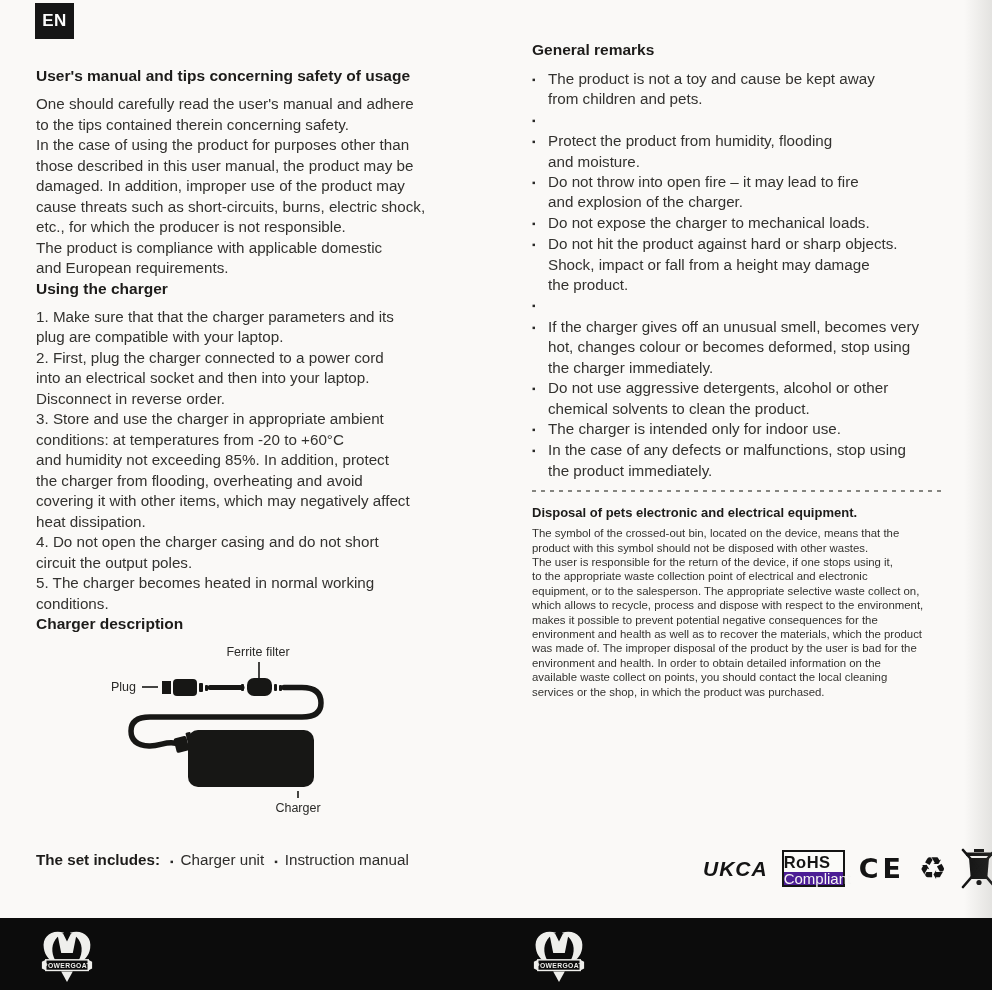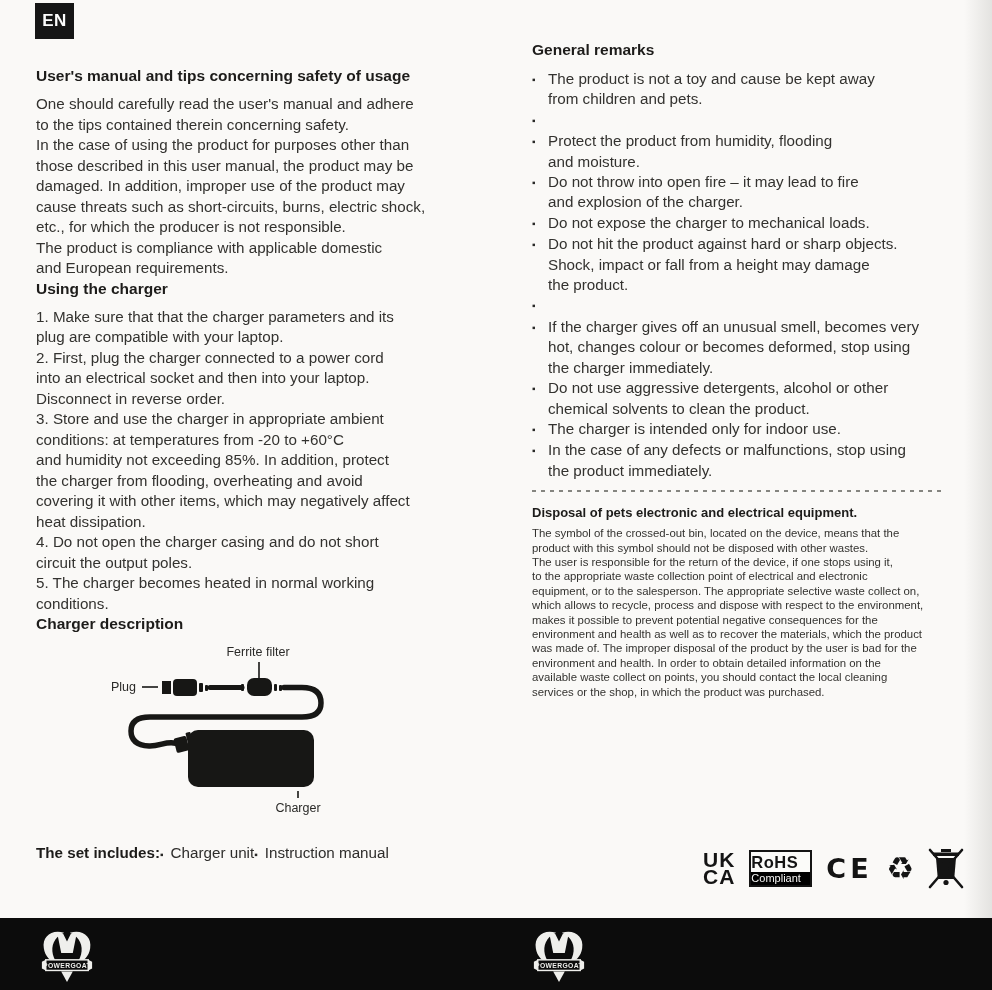--- a/index.html
+++ b/index.html
@@ -21,42 +21,42 @@
   .col { position:absolute; }
   .col-left  { left:36px; top:66px; width:452px; }
   .col-right { left:532px; top:40px; width:428px; }
   h2.section { font-size:15.5px; line-height:20px; font-weight:bold; color:#1d1c1a; margin:0; }
   p.body {
     font-size:15.2px; line-height:20.5px; white-space:pre-line; margin:8px 0 0 0; color:#33322f;
   }
   .mt-sec  { margin-top:10px; }
   .mt-sec2 { margin-top:12px; }
   .diagram { display:block; margin-top:6px; }
-  .set-line { margin-top:22px; display:flex; align-items:center; font-size:15.2px; }
+  .set-line { margin-top:29px; display:flex; align-items:center; gap:10px; font-size:15.2px; }
   .set-label { font-weight:bold; color:#1d1c1a; }
   .set-item { display:flex; align-items:baseline; gap:7px; }
   .sq { font-size:10px; flex:none; color:#2a2a28; }
   ul.remarks { list-style:none; margin:9px 0 0 0; padding:0; }
   ul.remarks li { display:flex; gap:8px; font-size:15.2px; line-height:20.4px; color:#33322f; }
   ul.remarks li .sq { padding-top:1px; width:8px; }
   .li-text { white-space:pre-line; }
   .dashes {
     margin-top:9px; height:2px; width:412px;
     background:repeating-linear-gradient(90deg, #858580 0 4px, transparent 4px 9px);
   }
   h3.disposal-h { font-size:13px; font-weight:bold; color:#1d1c1a; margin:13px 0 0 0; }
   p.small { font-size:11.4px; line-height:14.4px; white-space:pre-line; margin:6px 0 0 0; color:#33322f; }
   .marks-row {
     position:absolute; top:847px; left:703px;
     display:flex; align-items:center; gap:14px; color:#141414;
   }
-  .ukca { display:flex; flex-direction:column; font-weight:bold; font-size:21px; line-height:17px; letter-spacing:1px; }
+  .ukca { display:flex; flex-direction:row; font-weight:bold; font-size:21px; line-height:17px; letter-spacing:1px;font-style:italic; }
   .rohs { width:59px; border:2.5px solid #141414; text-align:left; background:#fbfbf9; }
   .rohs-t { display:block; font-weight:bold; font-size:16.5px; line-height:20px; letter-spacing:0.5px; }
-  .rohs-s { display:block; background:#000000; color:#f5f5f3; font-size:11px; line-height:13px; }
+  .rohs-s { display:block; background:#4c1d95; color:#f5f5f3; font-size:15px; line-height:13px; }
   .ce { font-family:"DejaVu Sans", sans-serif; font-weight:bold; font-size:27px; letter-spacing:4px; }
   .recycle { font-family:"DejaVu Sans", sans-serif; font-size:31px; line-height:1; }
   footer.band {
     position:absolute; left:0; bottom:0; width:992px; height:72px; background:#0c0c0c;
   }
   .goat { position:absolute; top:9px; }
   .goat-1 { left:38px; }
   .goat-2 { left:530px; }
   svg text { font-family:"Liberation Sans", sans-serif; }
 </style>

